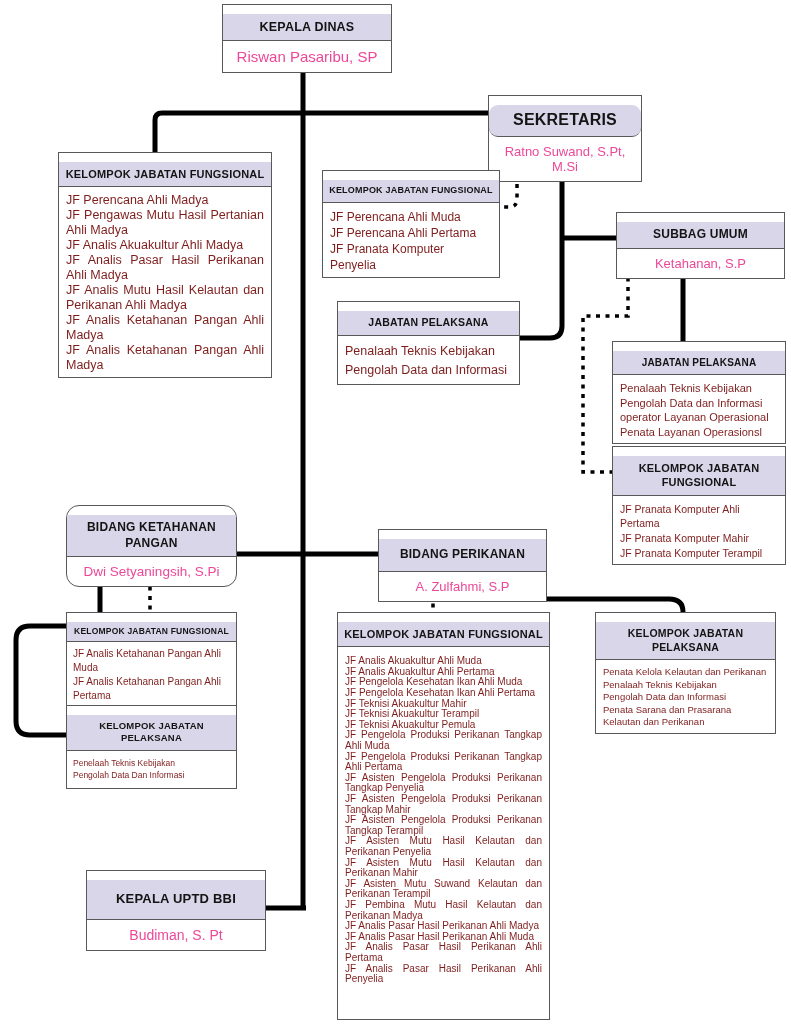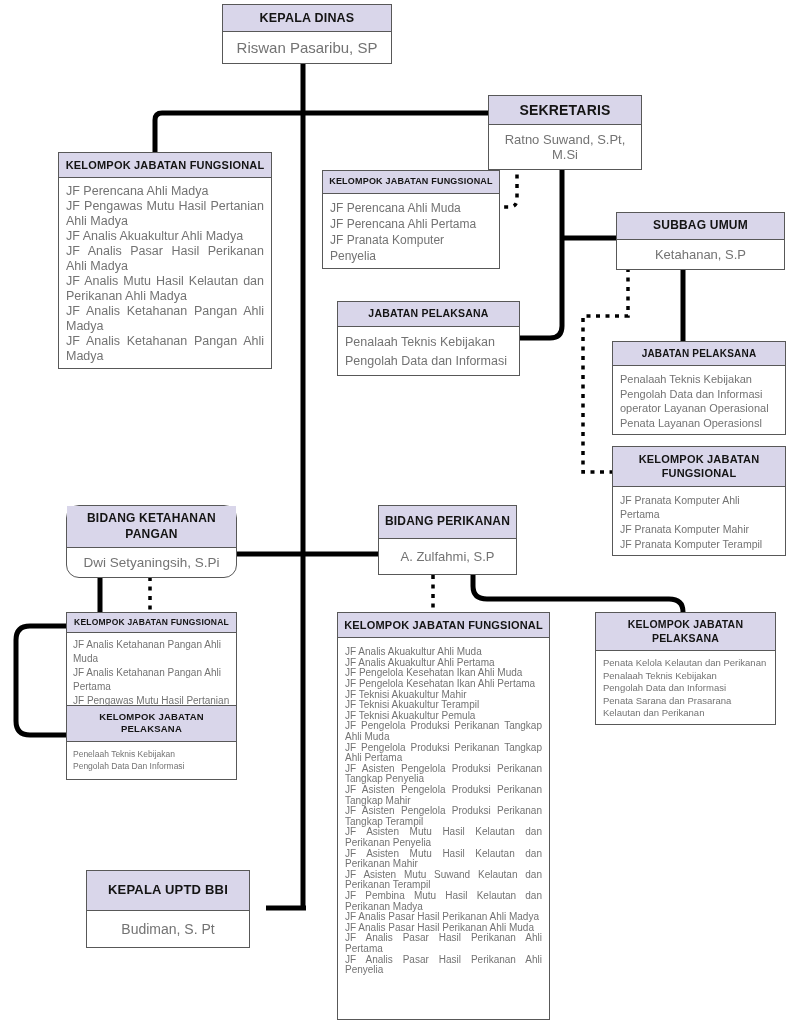--- a/index.html
+++ b/index.html
@@ -1,22 +1,22 @@
 <!DOCTYPE html>
 <html style="--header-bg: #d9d6ea;"><head>
 <meta charset="utf-8">
 <style>
   html,body{margin:0;padding:0;background:#ffffff;}
   body{width:791px;height:1024px;position:relative;font-family:"Liberation Sans",sans-serif;}
   .stage{position:absolute;left:0;top:0;width:791px;height:1024px;overflow:hidden;background:#fff;}
   svg.wires{position:absolute;left:0;top:0;z-index:1;}
   .node{position:absolute;z-index:2;background:#ffffff;border:1px solid #585858;box-sizing:border-box;display:flex;flex-direction:column;}
-  .hd{background:var(--header-bg,#d9d6ea);border-bottom:1px solid #585858;font-weight:bold;text-align:center;color:#141414;padding:5px 4px;letter-spacing:.2px;line-height:1.3;}
-  .nm{text-align:center;padding:7px 4px;color:#737373;flex:1;display:flex;align-items:center;justify-content:center;}
-  .ls{padding:6px 7px 4px 7px;color:#737373;text-align:left;}
+  .hd{background:var(--header-bg,#d9d6ea);border-bottom:1px solid #585858;font-weight:bold;text-align:center;color:#141414;padding:5px 4px;letter-spacing:.2px;line-height:1.3;margin-top:9px;}
+  .nm{text-align:center;padding:7px 4px;color:#ec4899;flex:1;display:flex;align-items:center;justify-content:center;}
+  .ls{padding:6px 7px 4px 7px;color:#7f1d1d;text-align:left;}
   .ls.just div{text-align:justify;}
 </style>
 </head>
 <body>
 
 <div class="stage">
 
   <svg class="wires" width="791" height="1024" viewBox="0 0 791 1024">
     <g fill="none" stroke="#000">
       <path d="M303 56 V908" stroke-width="5"></path>
@@ -34,21 +34,21 @@
       <path d="M433 575 V612" stroke-width="3.5" stroke-dasharray="4 5.5"></path>
     </g>
   </svg>
 
   <div class="node" style="left:222px;top:4px;width:170px;min-height:52px;">
     <div class="hd" style="font-size:12.5px;">KEPALA DINAS</div>
     <div class="nm" style="font-size:15px;">Riswan Pasaribu, SP</div>
   </div>
 
   <div class="node" style="left:488px;top:95px;width:154px;min-height:51px;">
-    <div class="hd" style="font-size:14px;">SEKRETARIS</div>
+    <div class="hd" style="font-size:16px;border-radius:9px;">SEKRETARIS</div>
     <div class="nm" style="font-size:13px;">Ratno Suwand, S.Pt, M.Si</div>
   </div>
 
   <div class="node" style="left:58px;top:152px;width:214px;min-height:214px;">
     <div class="hd" style="font-size:11px;">KELOMPOK JABATAN FUNGSIONAL</div>
     <div class="ls just" style="font-size:12.5px;line-height:1.2;">
         <div>JF Perencana Ahli Madya</div>
         <div>JF Pengawas Mutu Hasil Pertanian Ahli Madya</div>
         <div>JF Analis Akuakultur Ahli Madya</div>
         <div>JF Analis Pasar Hasil Perikanan Ahli Madya</div>
@@ -97,21 +97,21 @@
         <div>JF Pranata Komputer Mahir</div>
         <div>JF Pranata Komputer Terampil</div>
       </div>
   </div>
 
   <div class="node" style="left:66px;top:505px;width:171px;min-height:72px;border-radius:13px;">
     <div class="hd" style="font-size:12px;">BIDANG KETAHANAN PANGAN</div>
     <div class="nm" style="font-size:13.5px;">Dwi Setyaningsih, S.Pi</div>
   </div>
 
-  <div class="node" style="left:378px;top:505px;width:139px;min-height:70px;">
+  <div class="node" style="left:378px;top:529px;width:169px;min-height:70px;">
     <div class="hd" style="font-size:12px;padding:8px 4px;">BIDANG PERIKANAN</div>
     <div class="nm" style="font-size:13px;">A. Zulfahmi, S.P</div>
   </div>
 
   <div class="node" style="left:66px;top:612px;width:171px;min-height:65px;">
     <div class="hd" style="font-size:8.5px;padding:4px 3px;">KELOMPOK JABATAN FUNGSIONAL</div>
     <div class="ls" style="font-size:10px;line-height:1.4;padding:5px 6px;">
         <div>JF Analis Ketahanan Pangan Ahli Muda</div>
         <div>JF Analis Ketahanan Pangan Ahli Pertama</div>
         <div>JF Pengawas Mutu Hasil Pertanian Ahli Muda</div>
@@ -120,21 +120,21 @@
   </div>
 
   <div class="node" style="left:66px;top:705px;width:171px;min-height:61px;">
     <div class="hd" style="font-size:9.5px;padding:5px 3px;">KELOMPOK JABATAN PELAKSANA</div>
     <div class="ls" style="font-size:8.5px;line-height:1.5;padding:6px 6px;">
         <div>Penelaah Teknis Kebijakan</div>
         <div>Pengolah Data Dan Informasi</div>
       </div>
   </div>
 
-  <div class="node" style="left:86px;top:870px;width:164px;min-height:78px;">
+  <div class="node" style="left:86px;top:870px;width:180px;min-height:78px;">
     <div class="hd" style="font-size:13px;padding:11px 4px;">KEPALA UPTD BBI</div>
     <div class="nm" style="font-size:14px;">Budiman, S. Pt</div>
   </div>
 
   <div class="node" style="left:337px;top:612px;width:213px;min-height:408px;">
     <div class="hd" style="font-size:11px;">KELOMPOK JABATAN FUNGSIONAL</div>
     <div class="ls just" style="font-size:10px;line-height:1.06;padding-top:9px;">
         <div>JF Analis Akuakultur Ahli Muda</div>
         <div>JF Analis Akuakultur Ahli Pertama</div>
         <div>JF Pengelola Kesehatan Ikan Ahli Muda</div>

